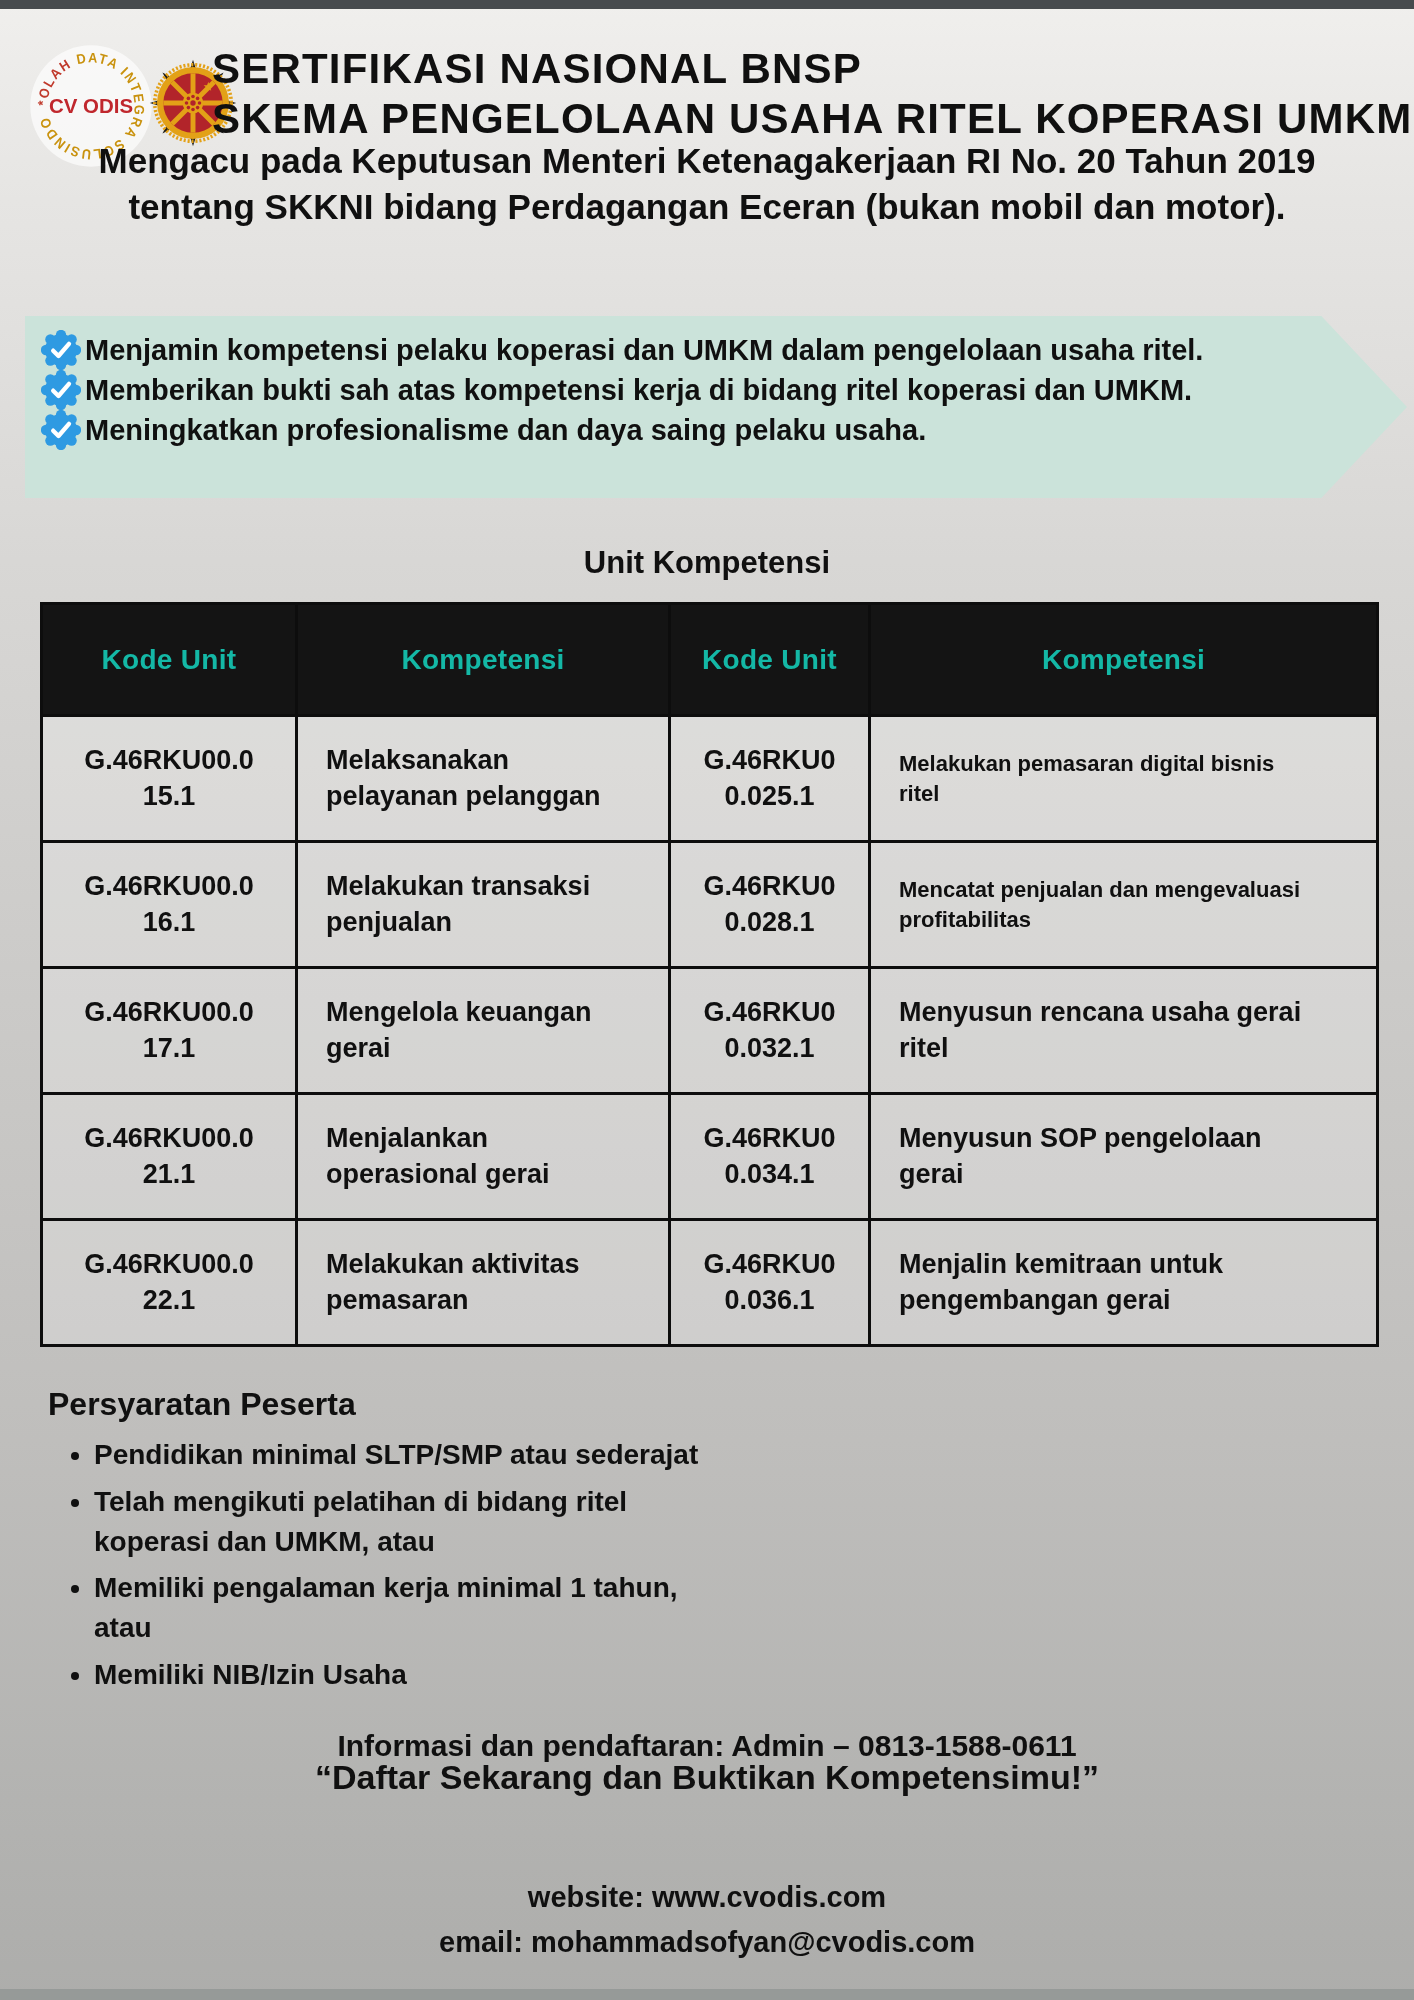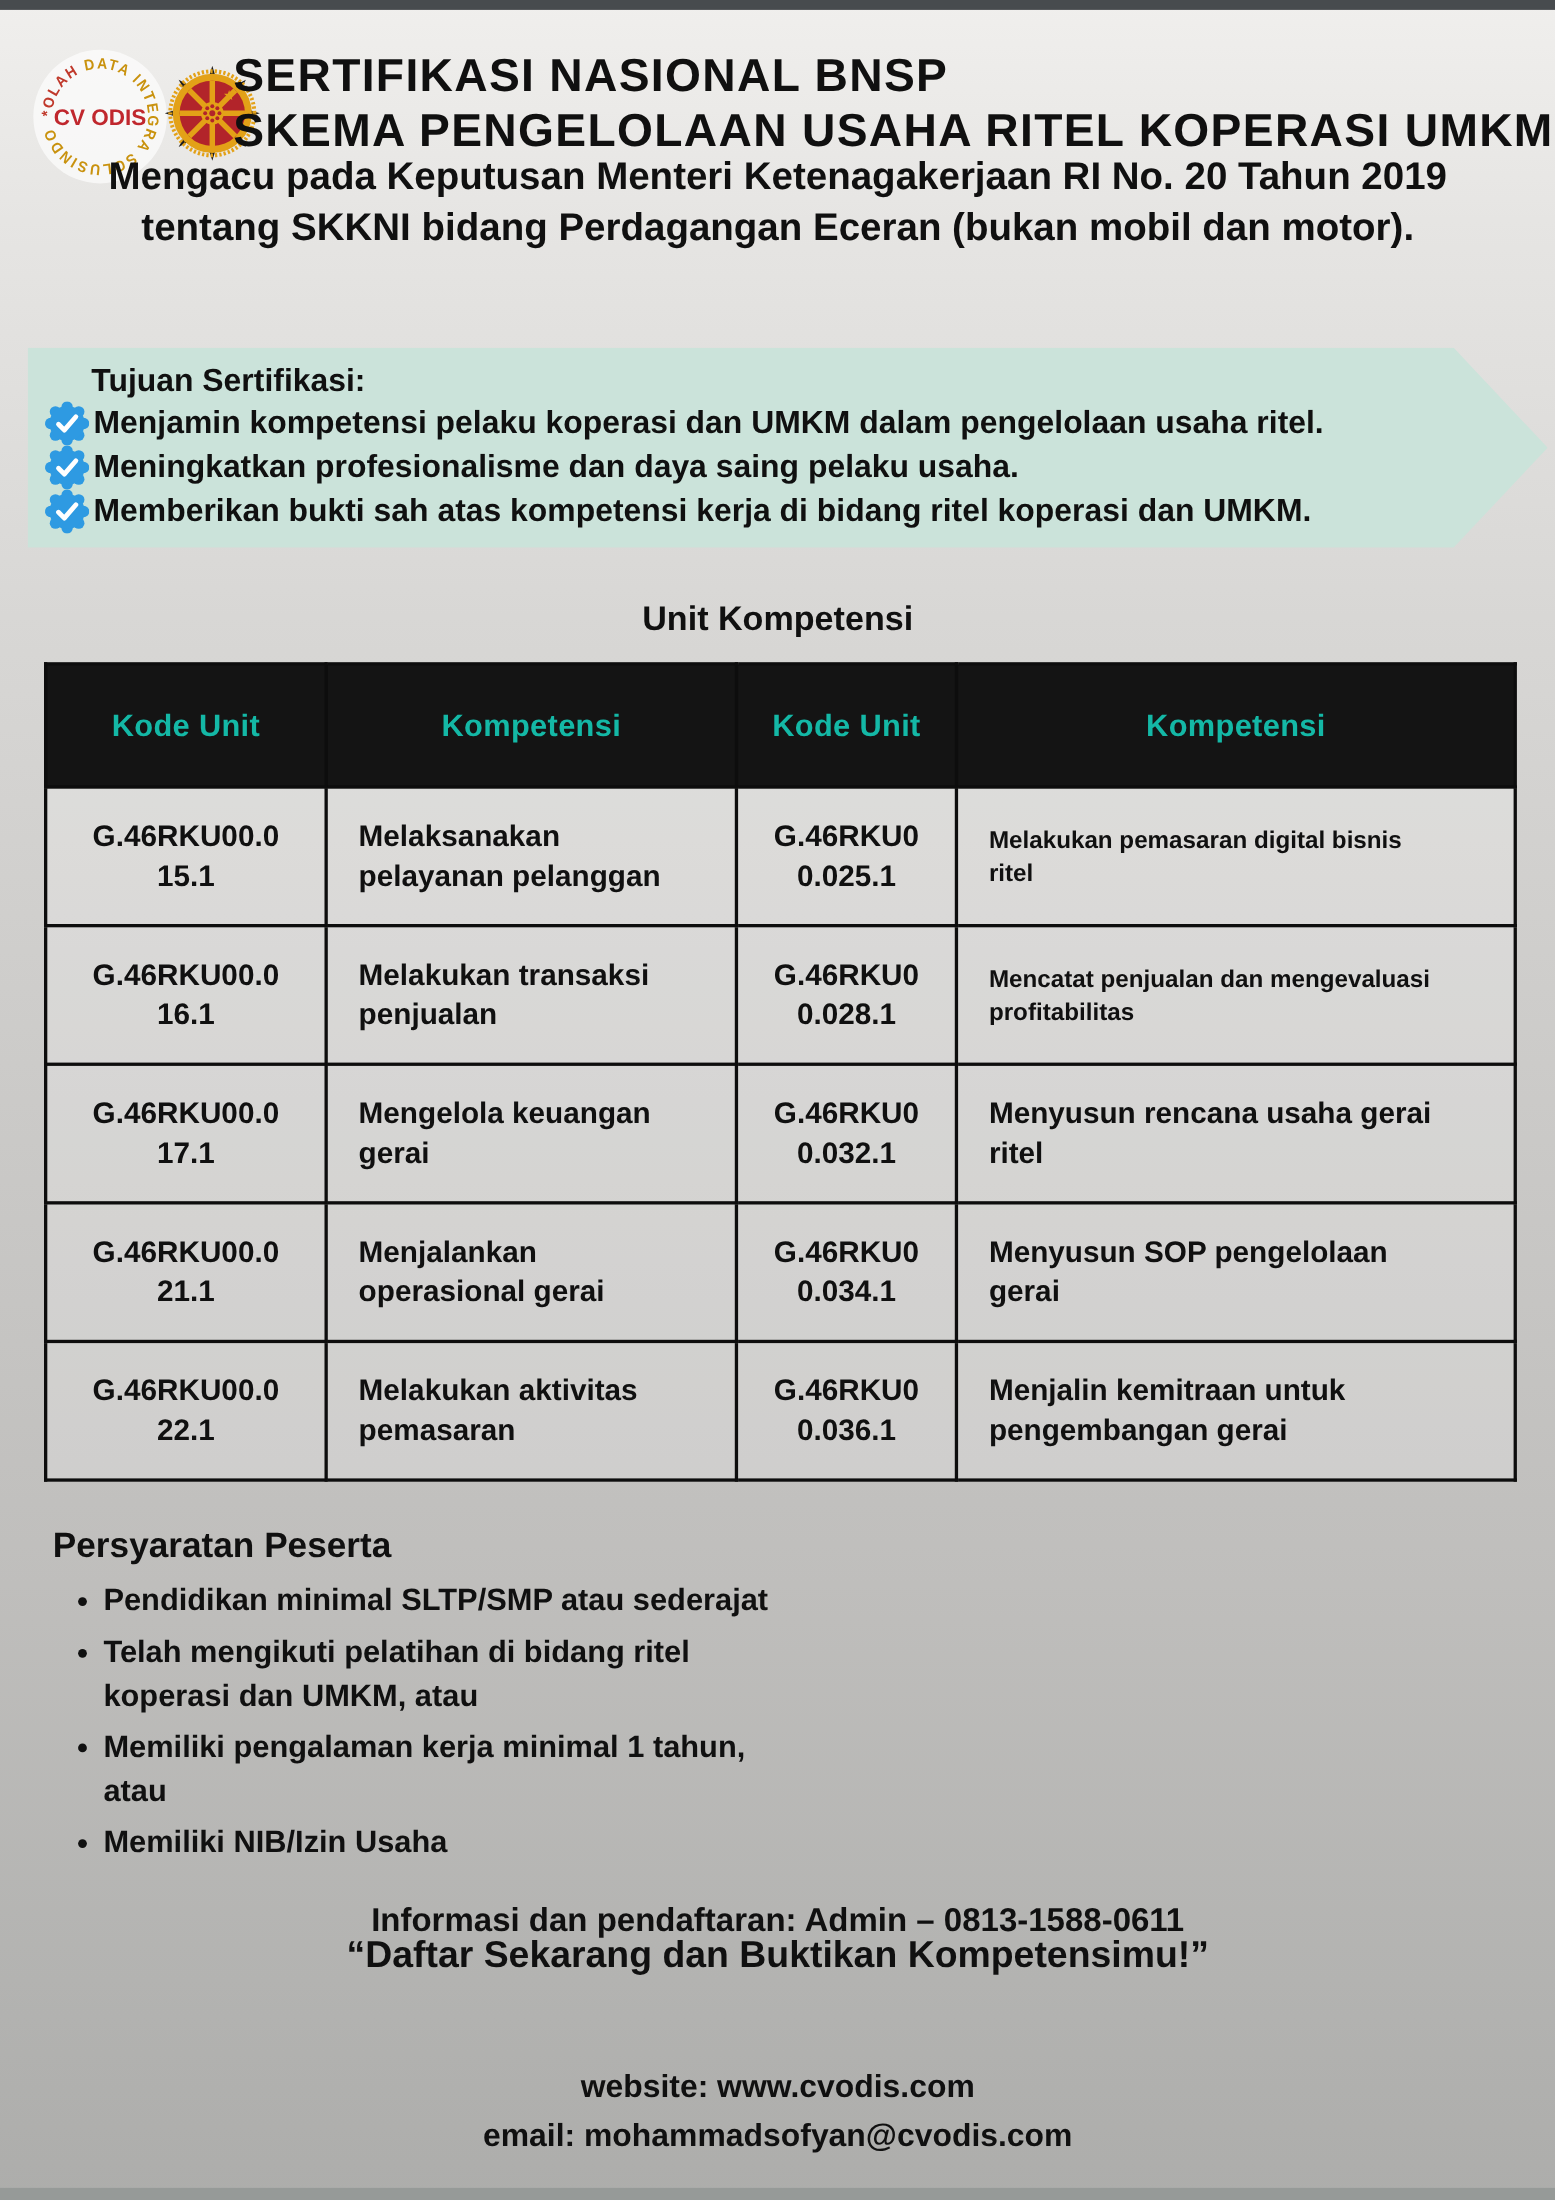--- a/index.html
+++ b/index.html
@@ -125,21 +125,20 @@
   <div class="title-block">
     <div class="title-line">SERTIFIKASI NASIONAL BNSP</div>
     <div class="title-line">SKEMA PENGELOLAAN USAHA RITEL KOPERASI UMKM</div>
   </div>
   <div class="subtitle-block">
     <div class="subtitle-line">Mengacu pada Keputusan Menteri Ketenagakerjaan RI No. 20 Tahun 2019</div>
     <div class="subtitle-line">tentang SKKNI bidang Perdagangan Eceran (bukan mobil dan motor).</div>
   </div>
 
   <div class="tujuan-box">
-    <div class="tujuan-heading">Tujuan Sertifikasi:</div>
 
     <div class="tujuan-item">
       <svg class="badge" viewBox="0 0 24 24">
         <g fill="#2e9ae2">
             <circle cx="21" cy="12" r="3.1"></circle>
             <circle cx="18.36" cy="18.36" r="3.1"></circle>
             <circle cx="12" cy="21" r="3.1"></circle>
             <circle cx="5.64" cy="18.36" r="3.1"></circle>
             <circle cx="3" cy="12" r="3.1"></circle>
             <circle cx="5.64" cy="5.64" r="3.1"></circle>
@@ -160,39 +159,39 @@
             <circle cx="12" cy="21" r="3.1"></circle>
             <circle cx="5.64" cy="18.36" r="3.1"></circle>
             <circle cx="3" cy="12" r="3.1"></circle>
             <circle cx="5.64" cy="5.64" r="3.1"></circle>
             <circle cx="12" cy="3" r="3.1"></circle>
             <circle cx="18.36" cy="5.64" r="3.1"></circle>
             <circle cx="12" cy="12" r="9.6"></circle>
           </g>
         <path d="M7.3 12.4 l3.2 3.2 l6.3 -7.3" fill="none" stroke="#fff" stroke-width="2.6" stroke-linecap="round" stroke-linejoin="round"></path>
       </svg>
-      <span class="txt">Meningkatkan profesionalisme dan daya saing pelaku usaha.</span>
+      <span class="txt">Memberikan bukti sah atas kompetensi kerja di bidang ritel koperasi dan UMKM.</span>
     </div>
 
     <div class="tujuan-item">
       <svg class="badge" viewBox="0 0 24 24">
         <g fill="#2e9ae2">
             <circle cx="21" cy="12" r="3.1"></circle>
             <circle cx="18.36" cy="18.36" r="3.1"></circle>
             <circle cx="12" cy="21" r="3.1"></circle>
             <circle cx="5.64" cy="18.36" r="3.1"></circle>
             <circle cx="3" cy="12" r="3.1"></circle>
             <circle cx="5.64" cy="5.64" r="3.1"></circle>
             <circle cx="12" cy="3" r="3.1"></circle>
             <circle cx="18.36" cy="5.64" r="3.1"></circle>
             <circle cx="12" cy="12" r="9.6"></circle>
           </g>
         <path d="M7.3 12.4 l3.2 3.2 l6.3 -7.3" fill="none" stroke="#fff" stroke-width="2.6" stroke-linecap="round" stroke-linejoin="round"></path>
       </svg>
-      <span class="txt">Memberikan bukti sah atas kompetensi kerja di bidang ritel koperasi dan UMKM.</span>
+      <span class="txt">Meningkatkan profesionalisme dan daya saing pelaku usaha.</span>
     </div>
   </div>
 
   <div class="unit-title">Unit Kompetensi</div>
 
   <table class="unit">
     <colgroup>
         <col style="width:255px">
         <col style="width:373px">
         <col style="width:200px">

